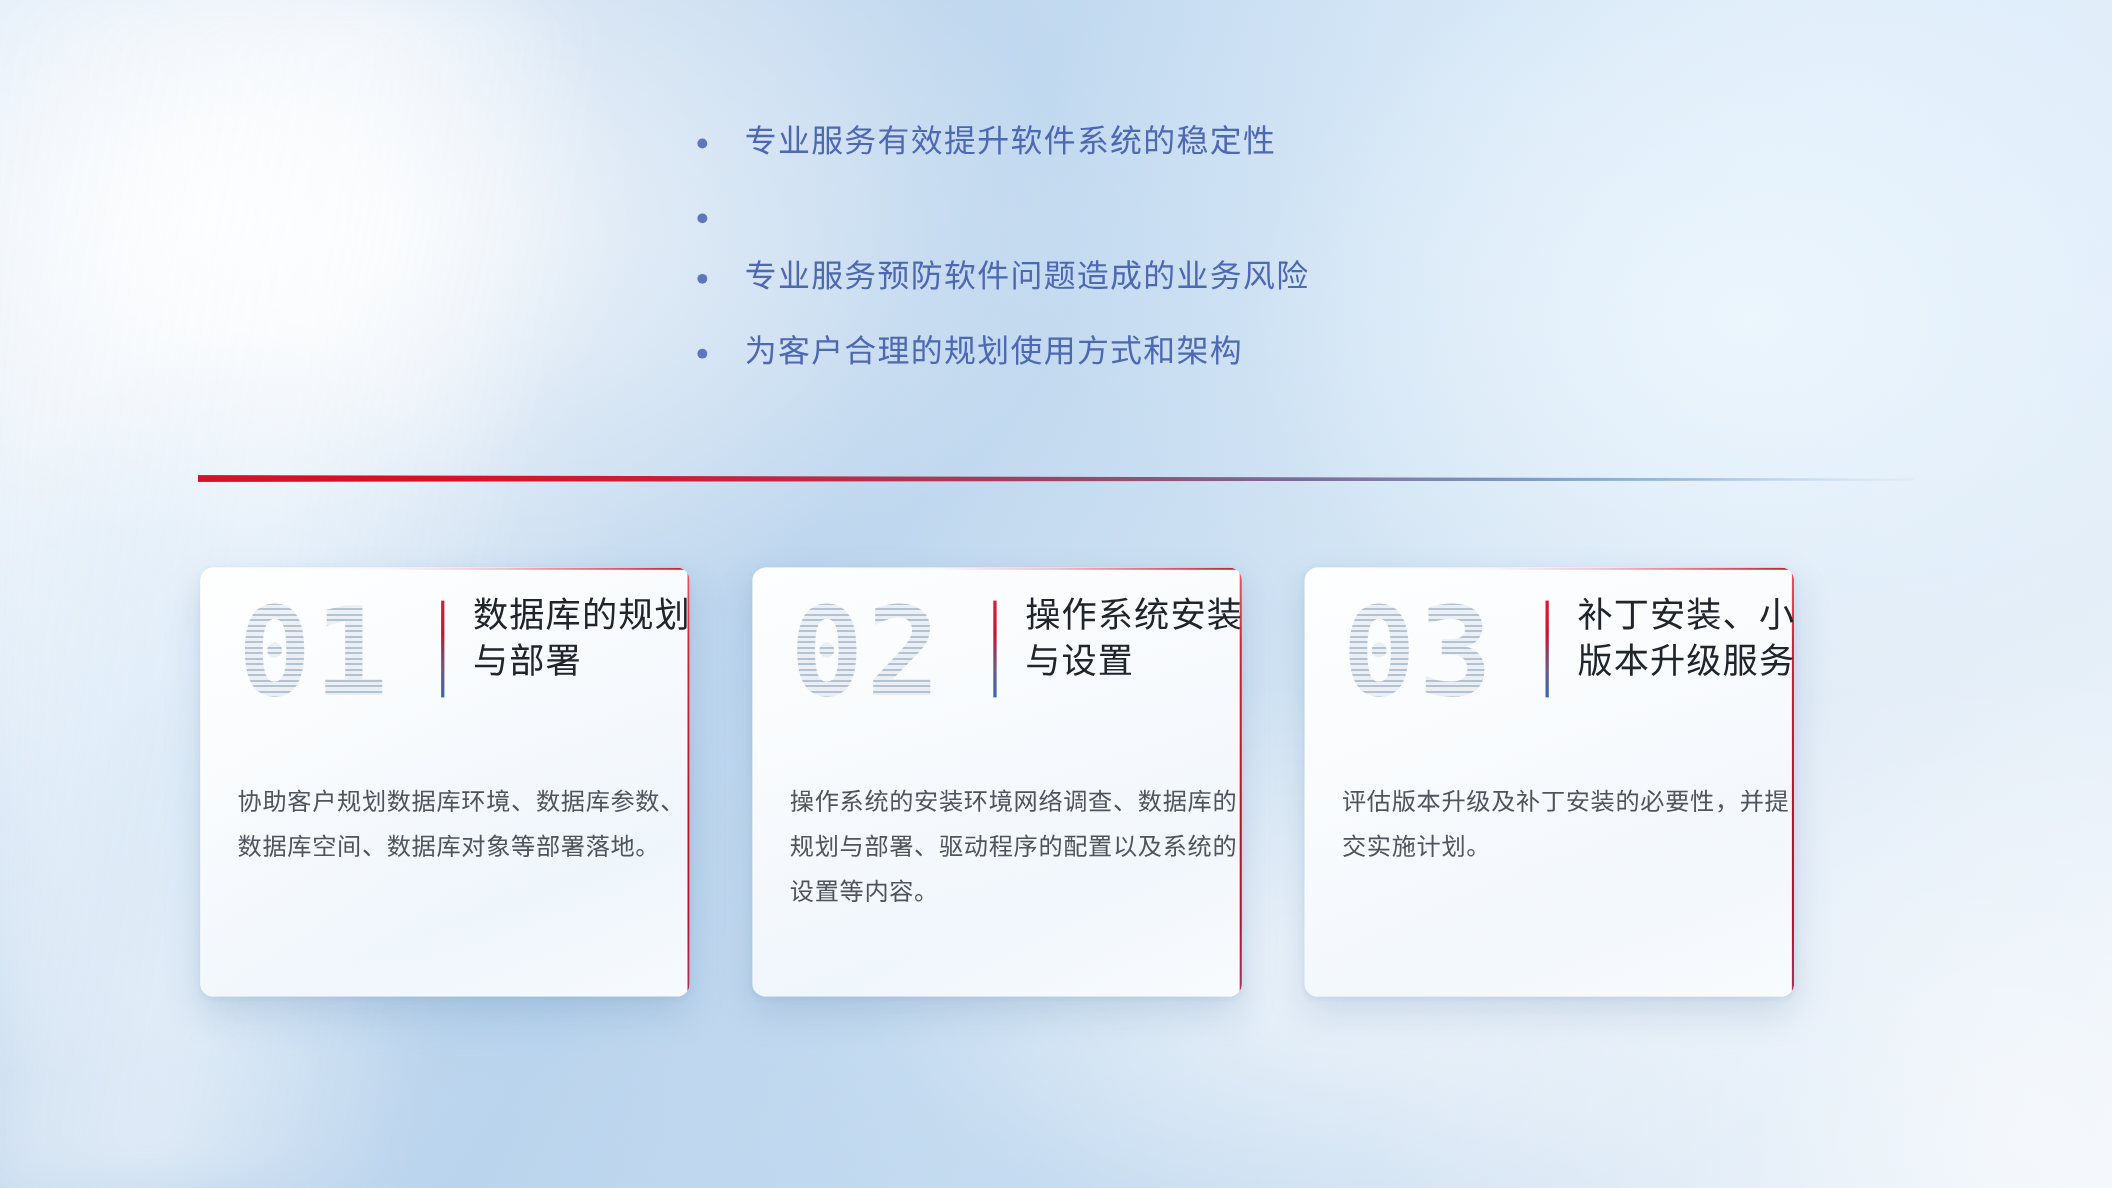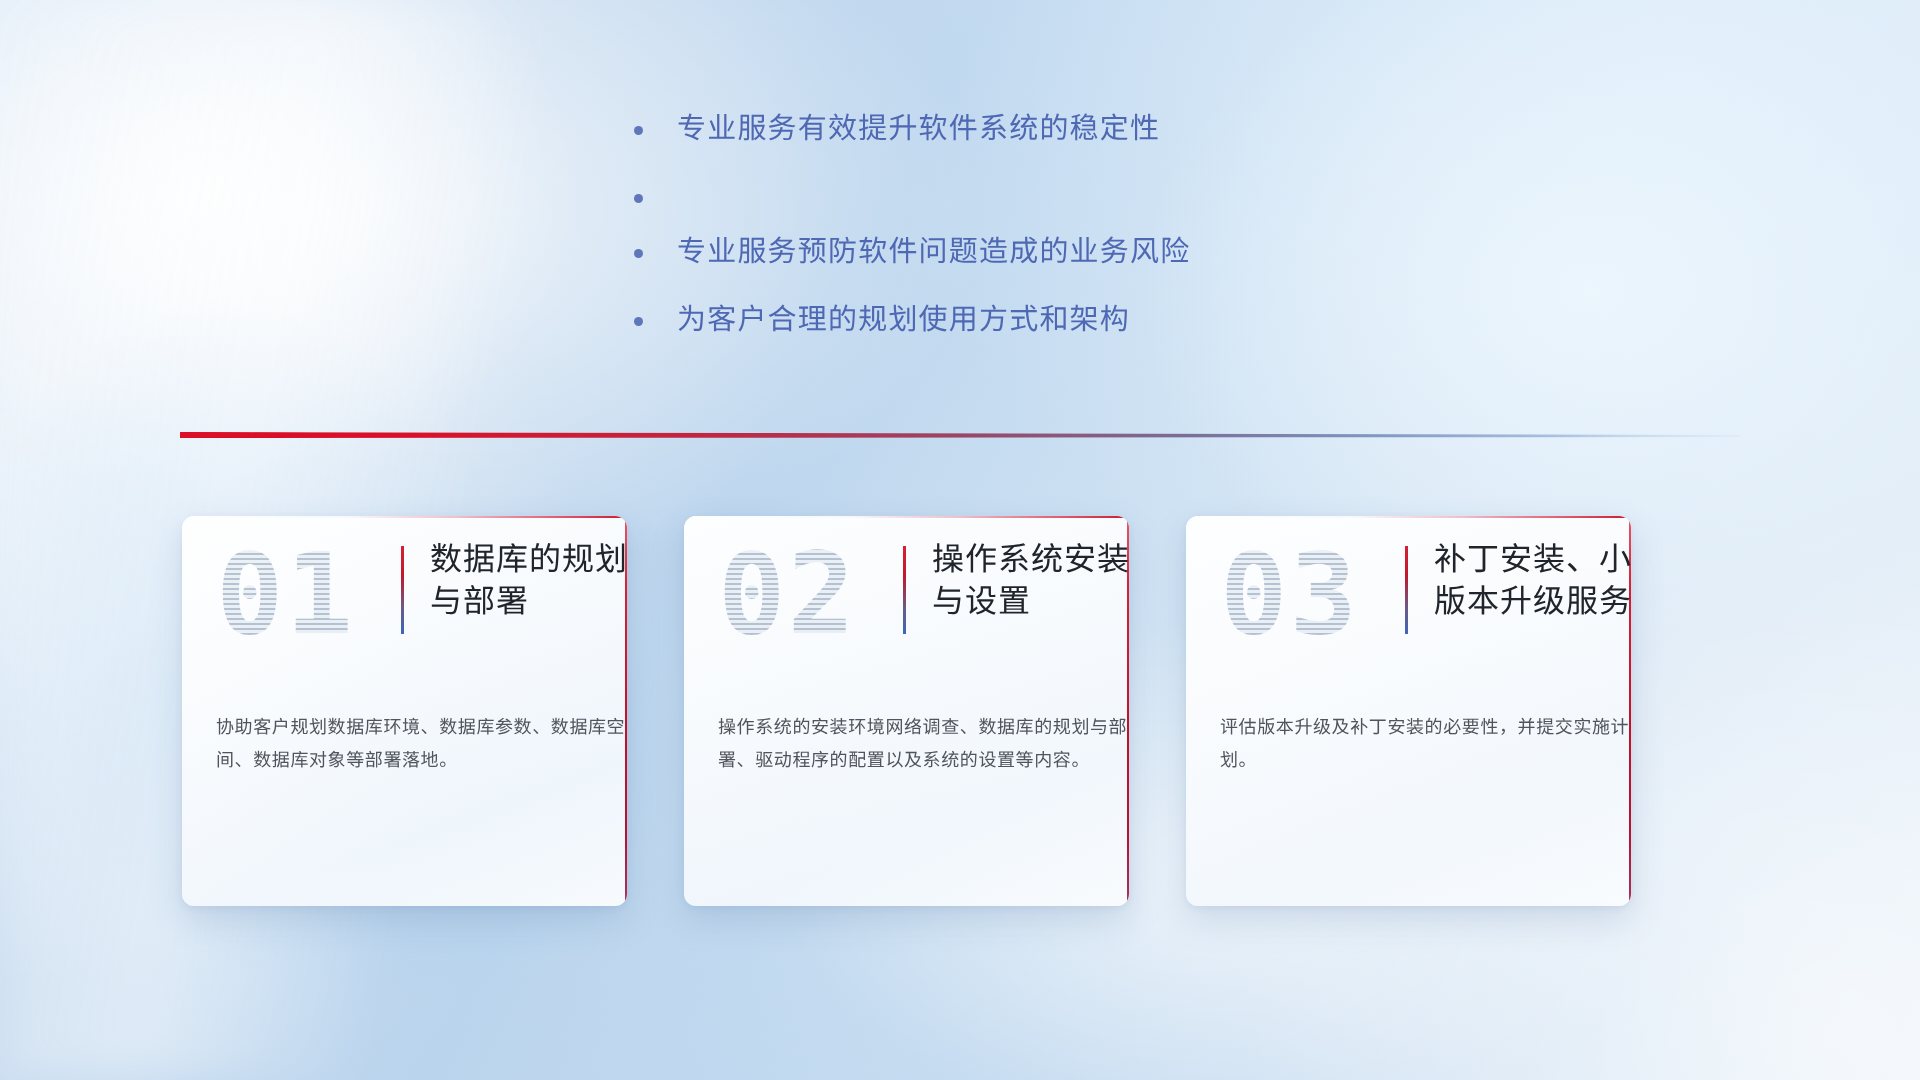--- a/index.html
+++ b/index.html
@@ -114,21 +114,21 @@
     background:linear-gradient(180deg,#d81f33 0%,#c0192c 34%,#6a5a86 70%,#3e66b8 100%);
   }
   .card-title{
     position:absolute;left:248px;top:22px;width:230px;
     font-size:32px;line-height:1.32;color:#20242b;letter-spacing:1px;
     font-family:"DejaVu Sans","Liberation Sans",sans-serif;
     font-weight:400;
   }
   .card-body{
     position:absolute;left:34px;top:194px;width:428px;
-    font-size:18px;line-height:1.86;color:#50555d;letter-spacing:0.6px;
+    font-size:22px;line-height:1.86;color:#50555d;letter-spacing:0.6px;
     font-family:"DejaVu Sans","Liberation Sans",sans-serif;
   }
 </style>
 </head>
 <body>
 
 <div id="stage">
 
   <div class="glow glow-a"></div>
   <div class="glow glow-b"></div>

